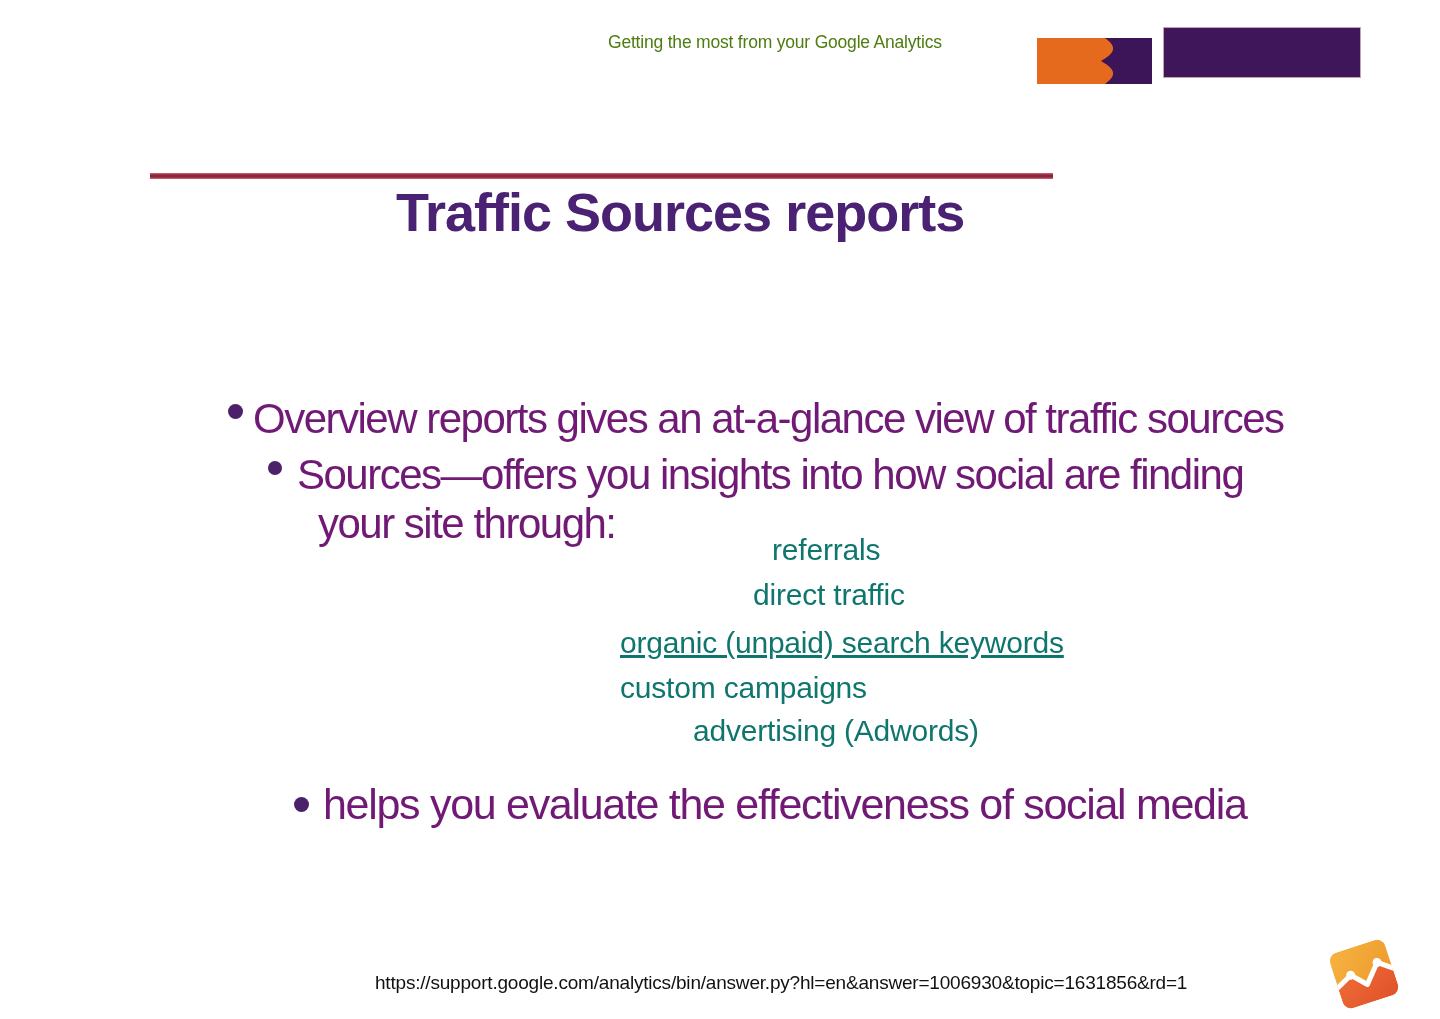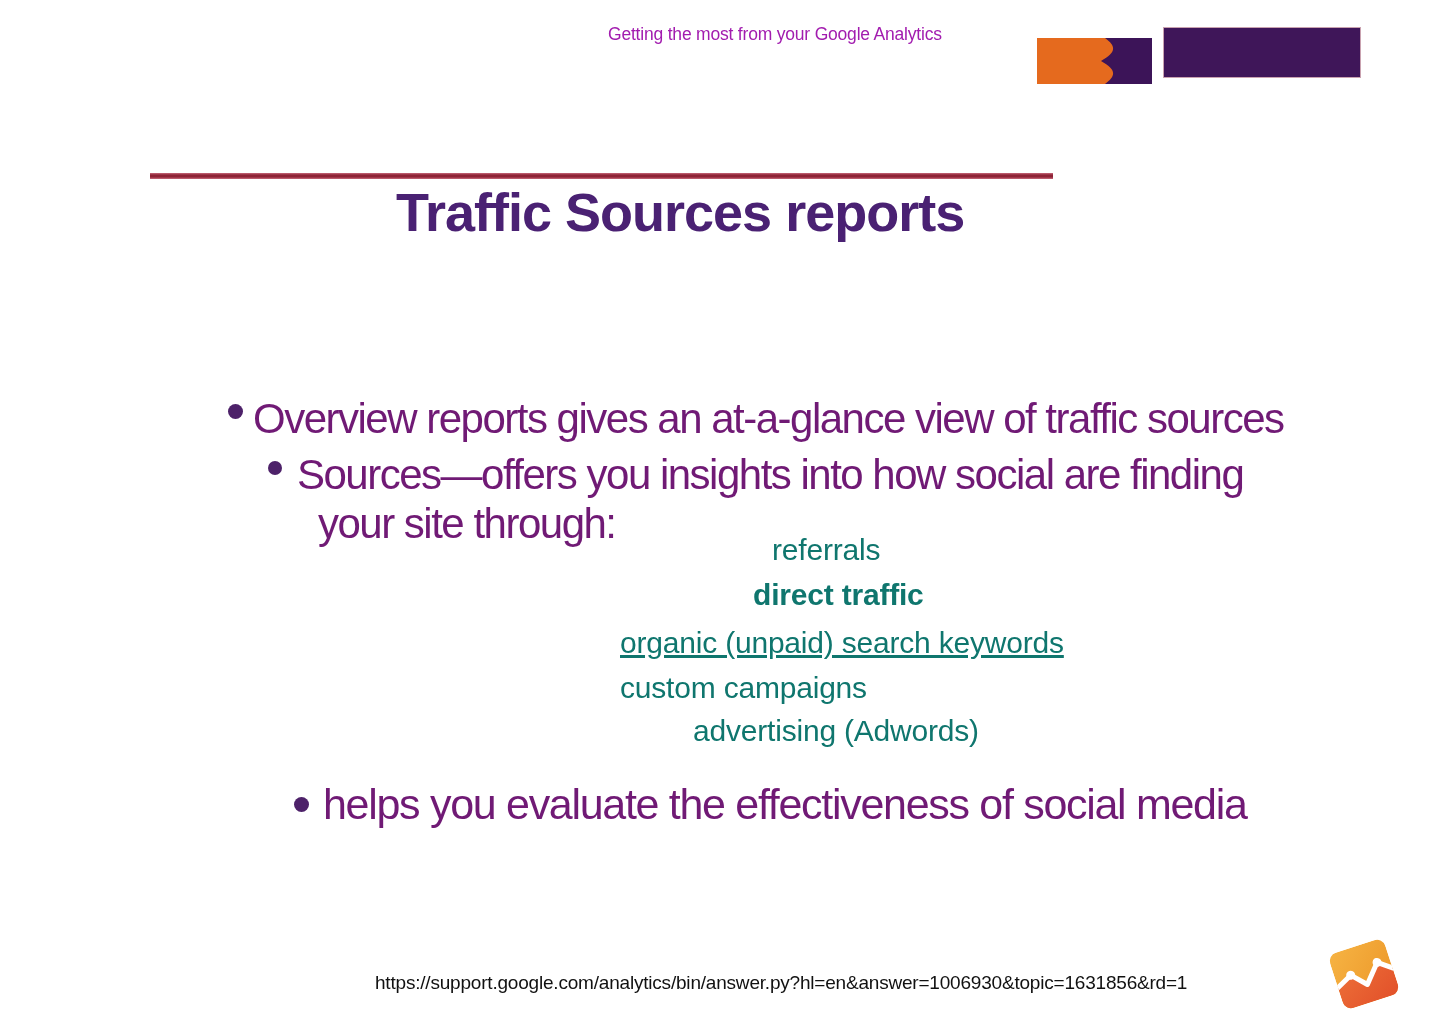--- a/index.html
+++ b/index.html
@@ -1,22 +1,22 @@
 <!DOCTYPE html>
 <html><head>
 <meta charset="utf-8">
 <style>
   html,body { margin:0; padding:0; background:#ffffff; }
   .slide {
     position:relative; width:1440px; height:1019px; background:#ffffff;
     font-family:"Liberation Sans", sans-serif; overflow:hidden;
   }
   .header-text {
-    position:absolute; left:608px; top:24px; font-size:17.5px;
-    color:#a21caf; white-space:nowrap; letter-spacing:-0.2px;
+    position:absolute; left:608px; top:32px; font-size:17.5px;
+    color:#4d7c0f; white-space:nowrap; letter-spacing:-0.2px;
   }
   .logo-small { position:absolute; left:1037px; top:38px; width:115px; height:46px; }
   .logo-big {
     position:absolute; left:1163px; top:27px; width:196px; height:49px;
     background:#3f1659; border:1px solid #c9a2b0;
   }
   .rule {
     position:absolute; left:150px; top:173px; width:903px; height:6px;
     background:linear-gradient(to bottom,#c86a7c 0%,#8e2336 35%,#8e2336 65%,#c86a7c 100%);
   }
@@ -32,21 +32,21 @@
   .ptext { position:absolute; color:#701a75; white-space:nowrap; line-height:1.2; }
   .b1    { left:253px; top:394px; font-size:42px; letter-spacing:-1.5px; }
   .b2l1  { left:297px; top:450px; font-size:42px; letter-spacing:-1.5px; }
   .b2l2  { left:318px; top:499px; font-size:42px; letter-spacing:-1.5px; }
   .b3    { left:323px; top:779px; font-size:43px; letter-spacing:-1.3px; }
   .sub {
     position:absolute; color:#0f766e; font-size:30px; letter-spacing:-0.2px;
     white-space:nowrap; line-height:1.2;
   }
   .sub-referrals   { left:772px; top:532px; }
-  .sub-direct      { left:753px; top:577px;font-weight:bold; }
+  .sub-direct      { left:753px; top:577px; }
   .sub-organic     { left:620px; top:625px;text-decoration:underline; }
   .sub-custom      { left:620px; top:670px; }
   .sub-advertising { left:693px; top:713px; }
   .footer-url {
     position:absolute; left:375px; top:972px; width:840px; text-align:left;
     font-size:19px; color:#111111; white-space:nowrap; letter-spacing:-0.2px;
   }
   .ga-icon { position:absolute; left:1324px; top:934px; width:80px; height:80px; }
 </style>
 </head>

